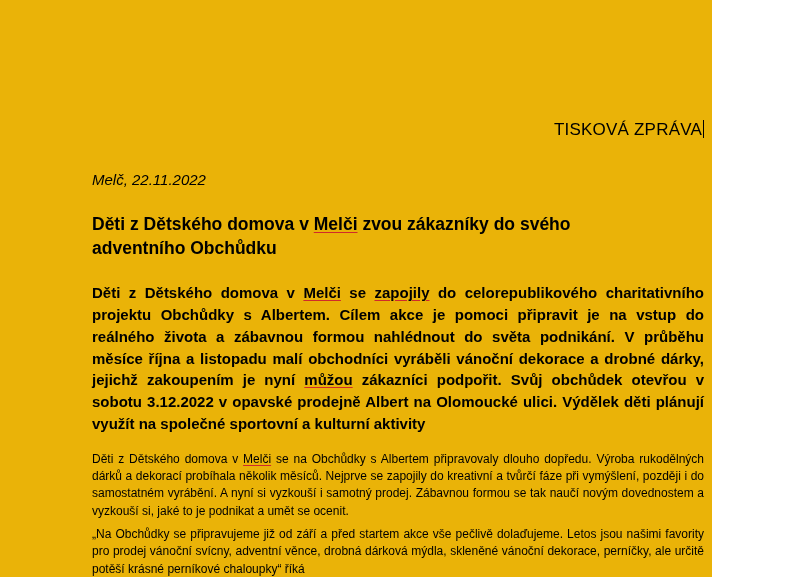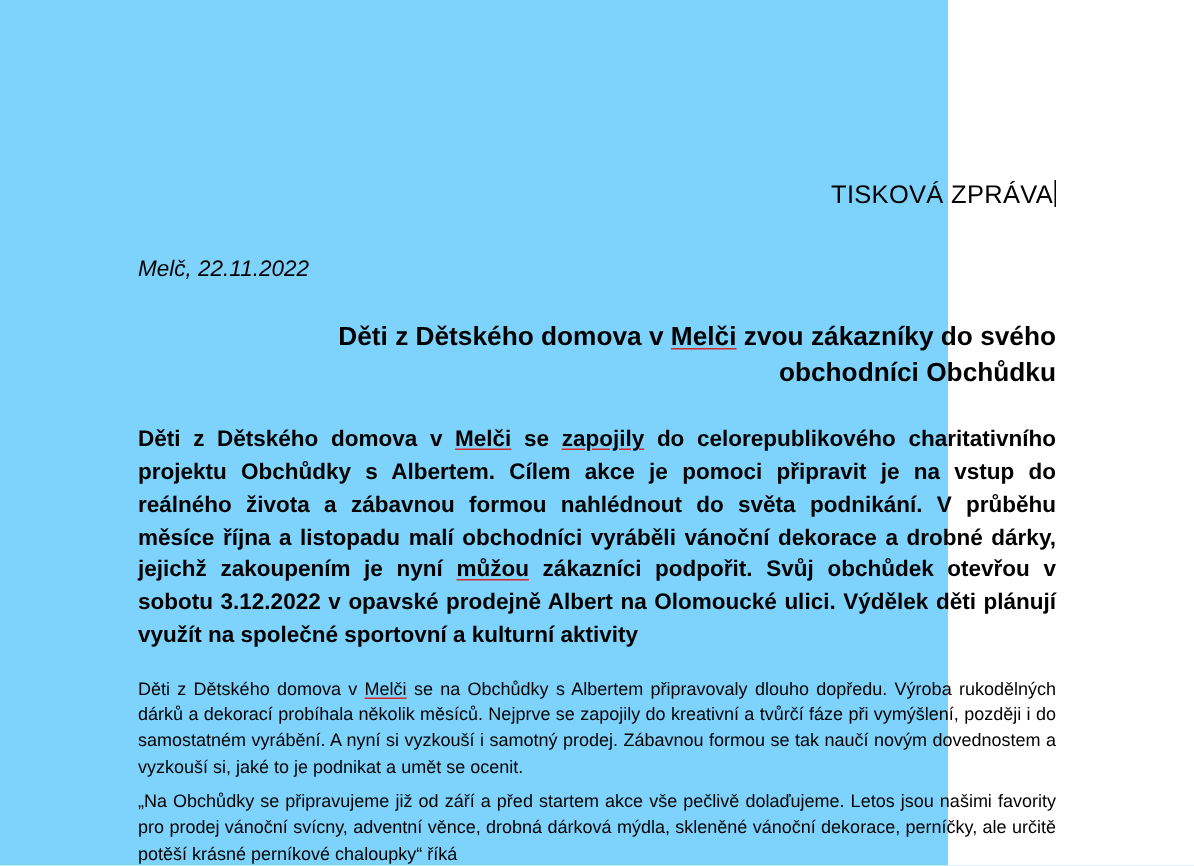--- a/index.html
+++ b/index.html
@@ -9,23 +9,23 @@
   }
   body {
     width: 796px;
     height: 577px;
     overflow: hidden;
     font-family: "Liberation Sans", sans-serif;
     color: #000000;
   }
   .page {
     position: relative;
-    width: 632px;
+    width: 712px;
     height: 577px;
-    background: #7dd3fc;
+    background: #eab308;
     box-sizing: border-box;
   }
   .content {
     position: absolute;
     left: 92px;
     top: 0;
     width: 612px;
   }
   .header-line {
     text-align: right;
@@ -44,21 +44,21 @@
   }
   .dateline {
     margin-top: 31px;
     font-size: 15px;
     font-style: italic;
   }
   .title {
     margin-top: 25px;
     font-size: 17.5px;
     font-weight: bold;
-    text-align: right;
+    text-align: left;
     line-height: 1.35;
   }
   .u-red-wavy {
     text-decoration: underline;
     text-decoration-color: #d02a2a;
     text-decoration-style: solid;
     text-underline-offset: 2px;
   }
   .lead {
     margin-top: 22px;
@@ -85,21 +85,21 @@
 
     <div class="header-line">
       <span>TISKOVÁ ZPRÁVA</span><span class="caret"></span>
     </div>
 
     <div class="dateline">Melč, 22.11.2022</div>
 
     <div class="title">
       <span>Děti z Dětského domova v </span><span class="u-red-wavy">Melči</span><span> zvou zákazníky do svého</span>
       <br>
-      <span>obchodníci Obchůdku</span>
+      <span>adventního Obchůdku</span>
     </div>
 
     <div class="lead">
       <span>Děti z Dětského domova v </span><span class="u-red-wavy">Melči</span><span> se </span><span class="u-red-wavy">zapojily</span><span> do celorepublikového charitativního projektu Obchůdky s Albertem. Cílem akce je pomoci připravit je na vstup do reálného života a zábavnou formou nahlédnout do světa podnikání. V průběhu měsíce října a listopadu malí obchodníci vyráběli vánoční dekorace a drobné dárky, jejichž zakoupením je nyní </span><span class="u-red-wavy">můžou</span><span> zákazníci podpořit. Svůj obchůdek otevřou v sobotu 3.12.2022 v opavské prodejně Albert na Olomoucké ulici. Výdělek děti plánují využít na společné sportovní a kulturní aktivity</span>
     </div>
 
     <div class="para">
       <span>Děti z Dětského domova v </span><span class="u-red-wavy">Melči</span><span> se na Obchůdky s Albertem připravovaly dlouho dopředu. Výroba rukodělných dárků a dekorací probíhala několik měsíců. Nejprve se zapojily do kreativní a tvůrčí fáze při vymýšlení, později i do samostatném vyrábění. A nyní si vyzkouší i samotný prodej. Zábavnou formou se tak naučí novým dovednostem a vyzkouší si, jaké to je podnikat a umět se ocenit.</span>
     </div>
 

